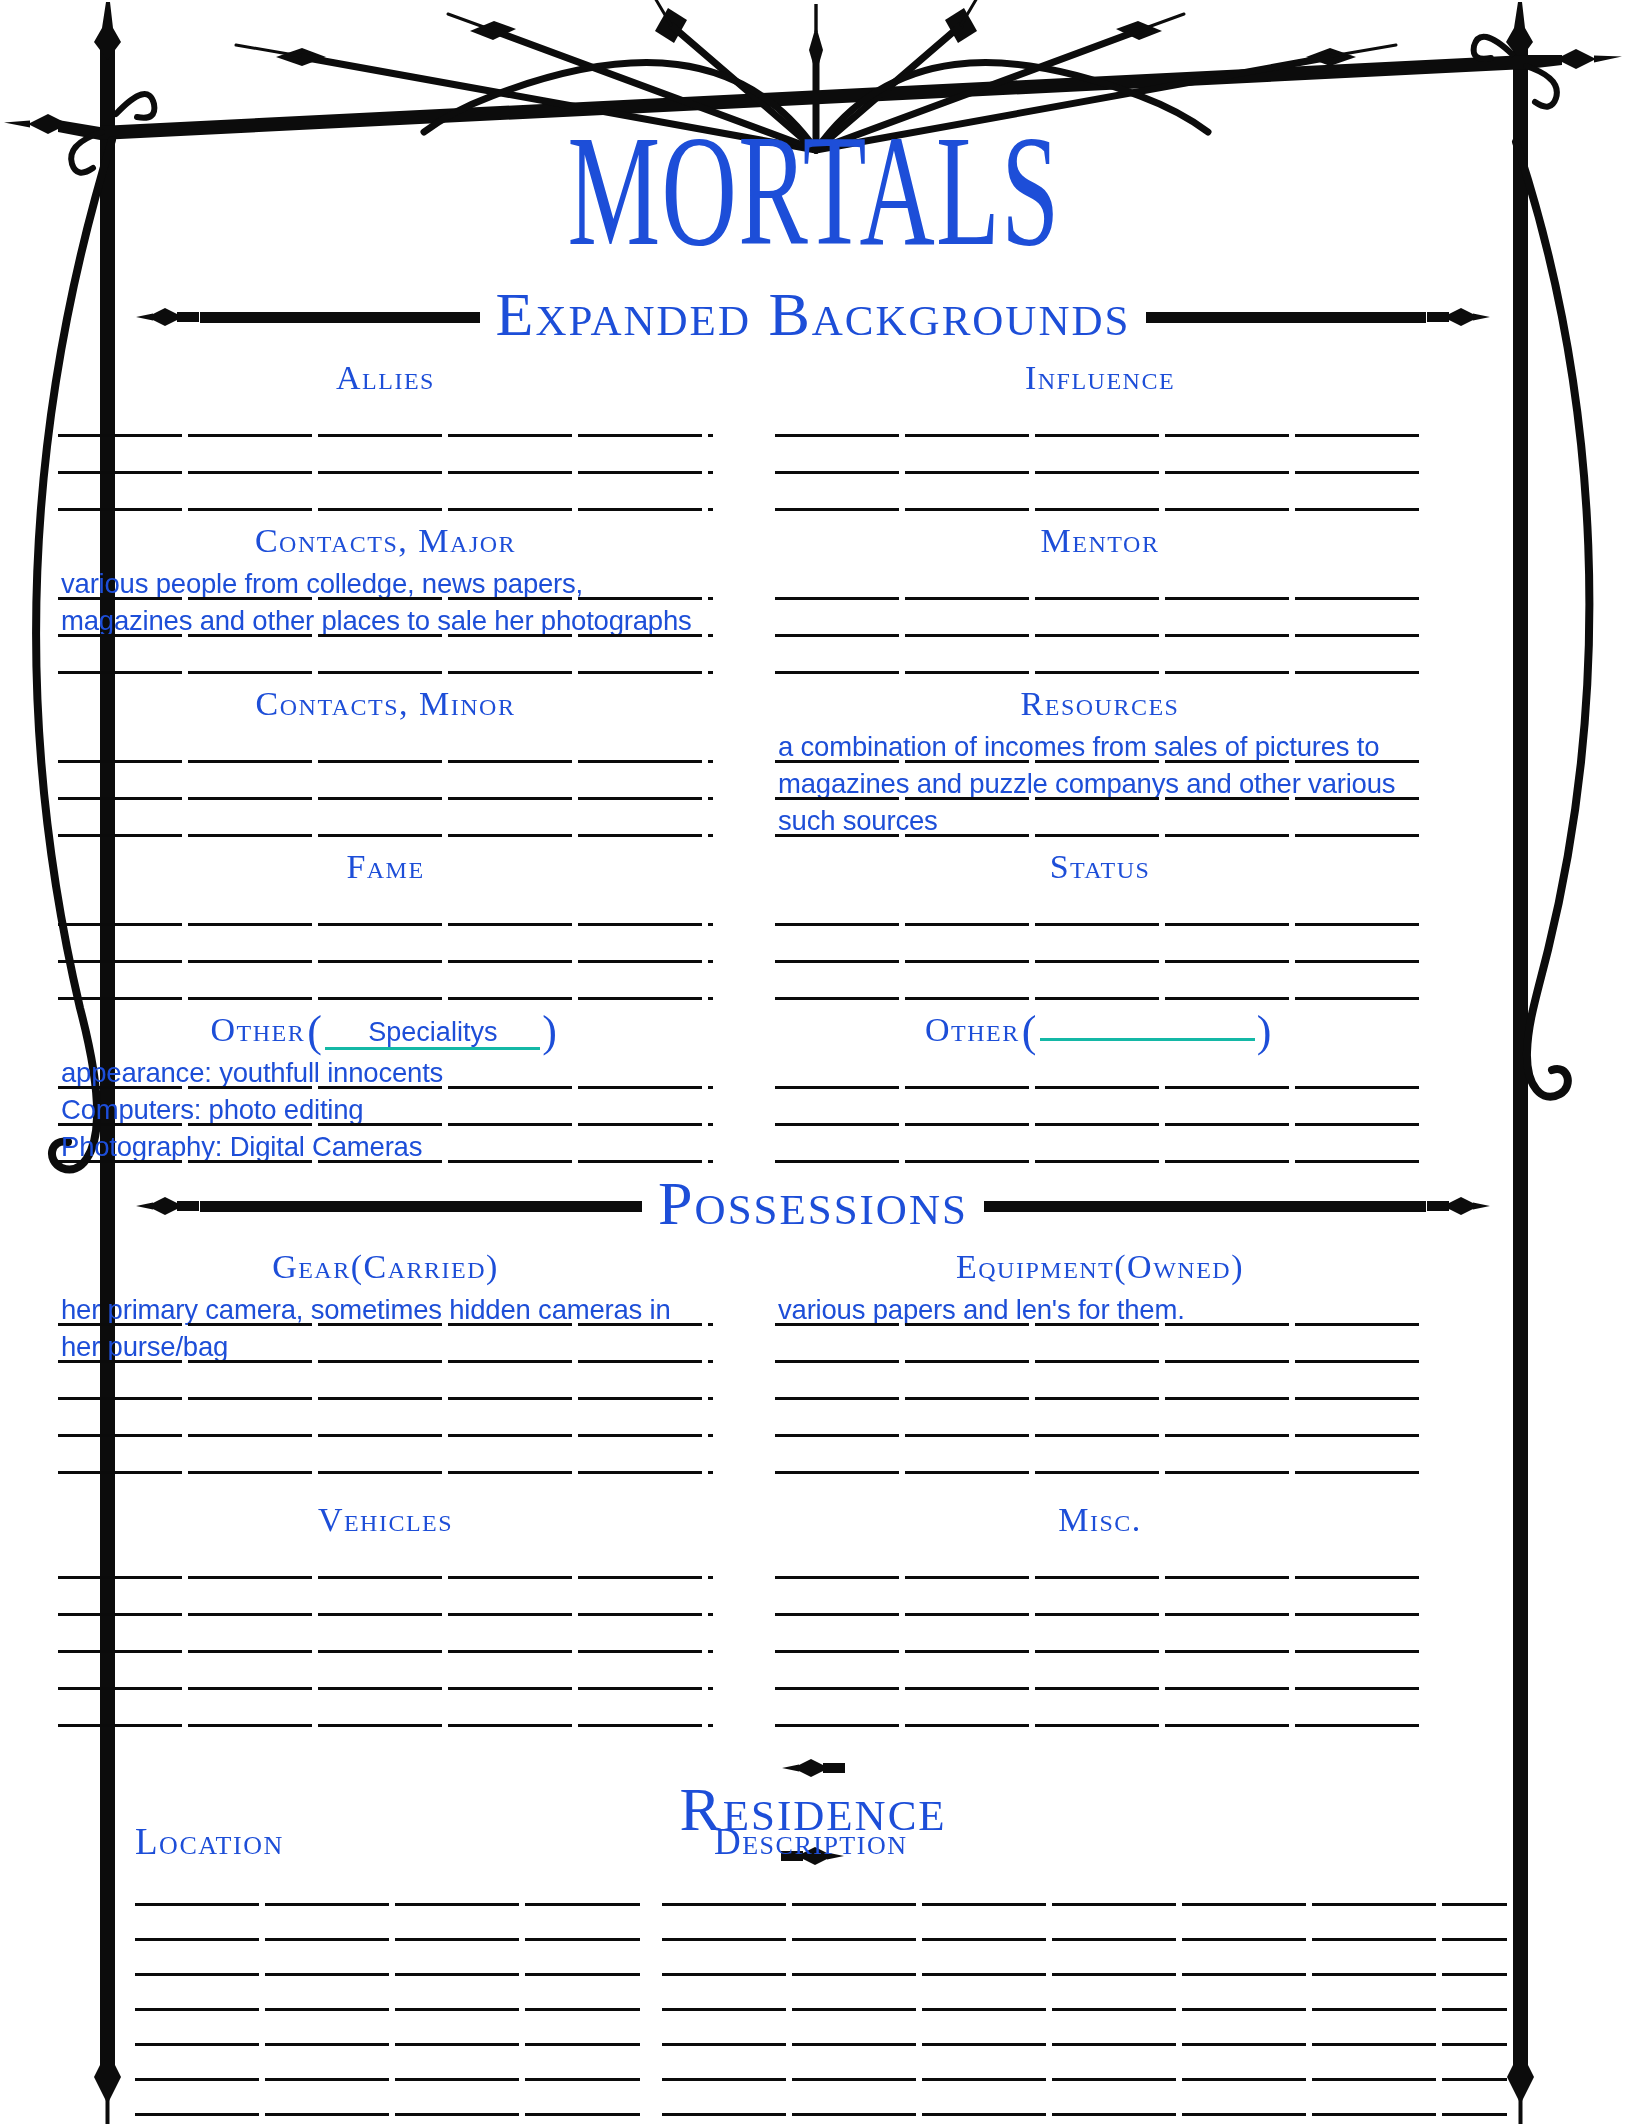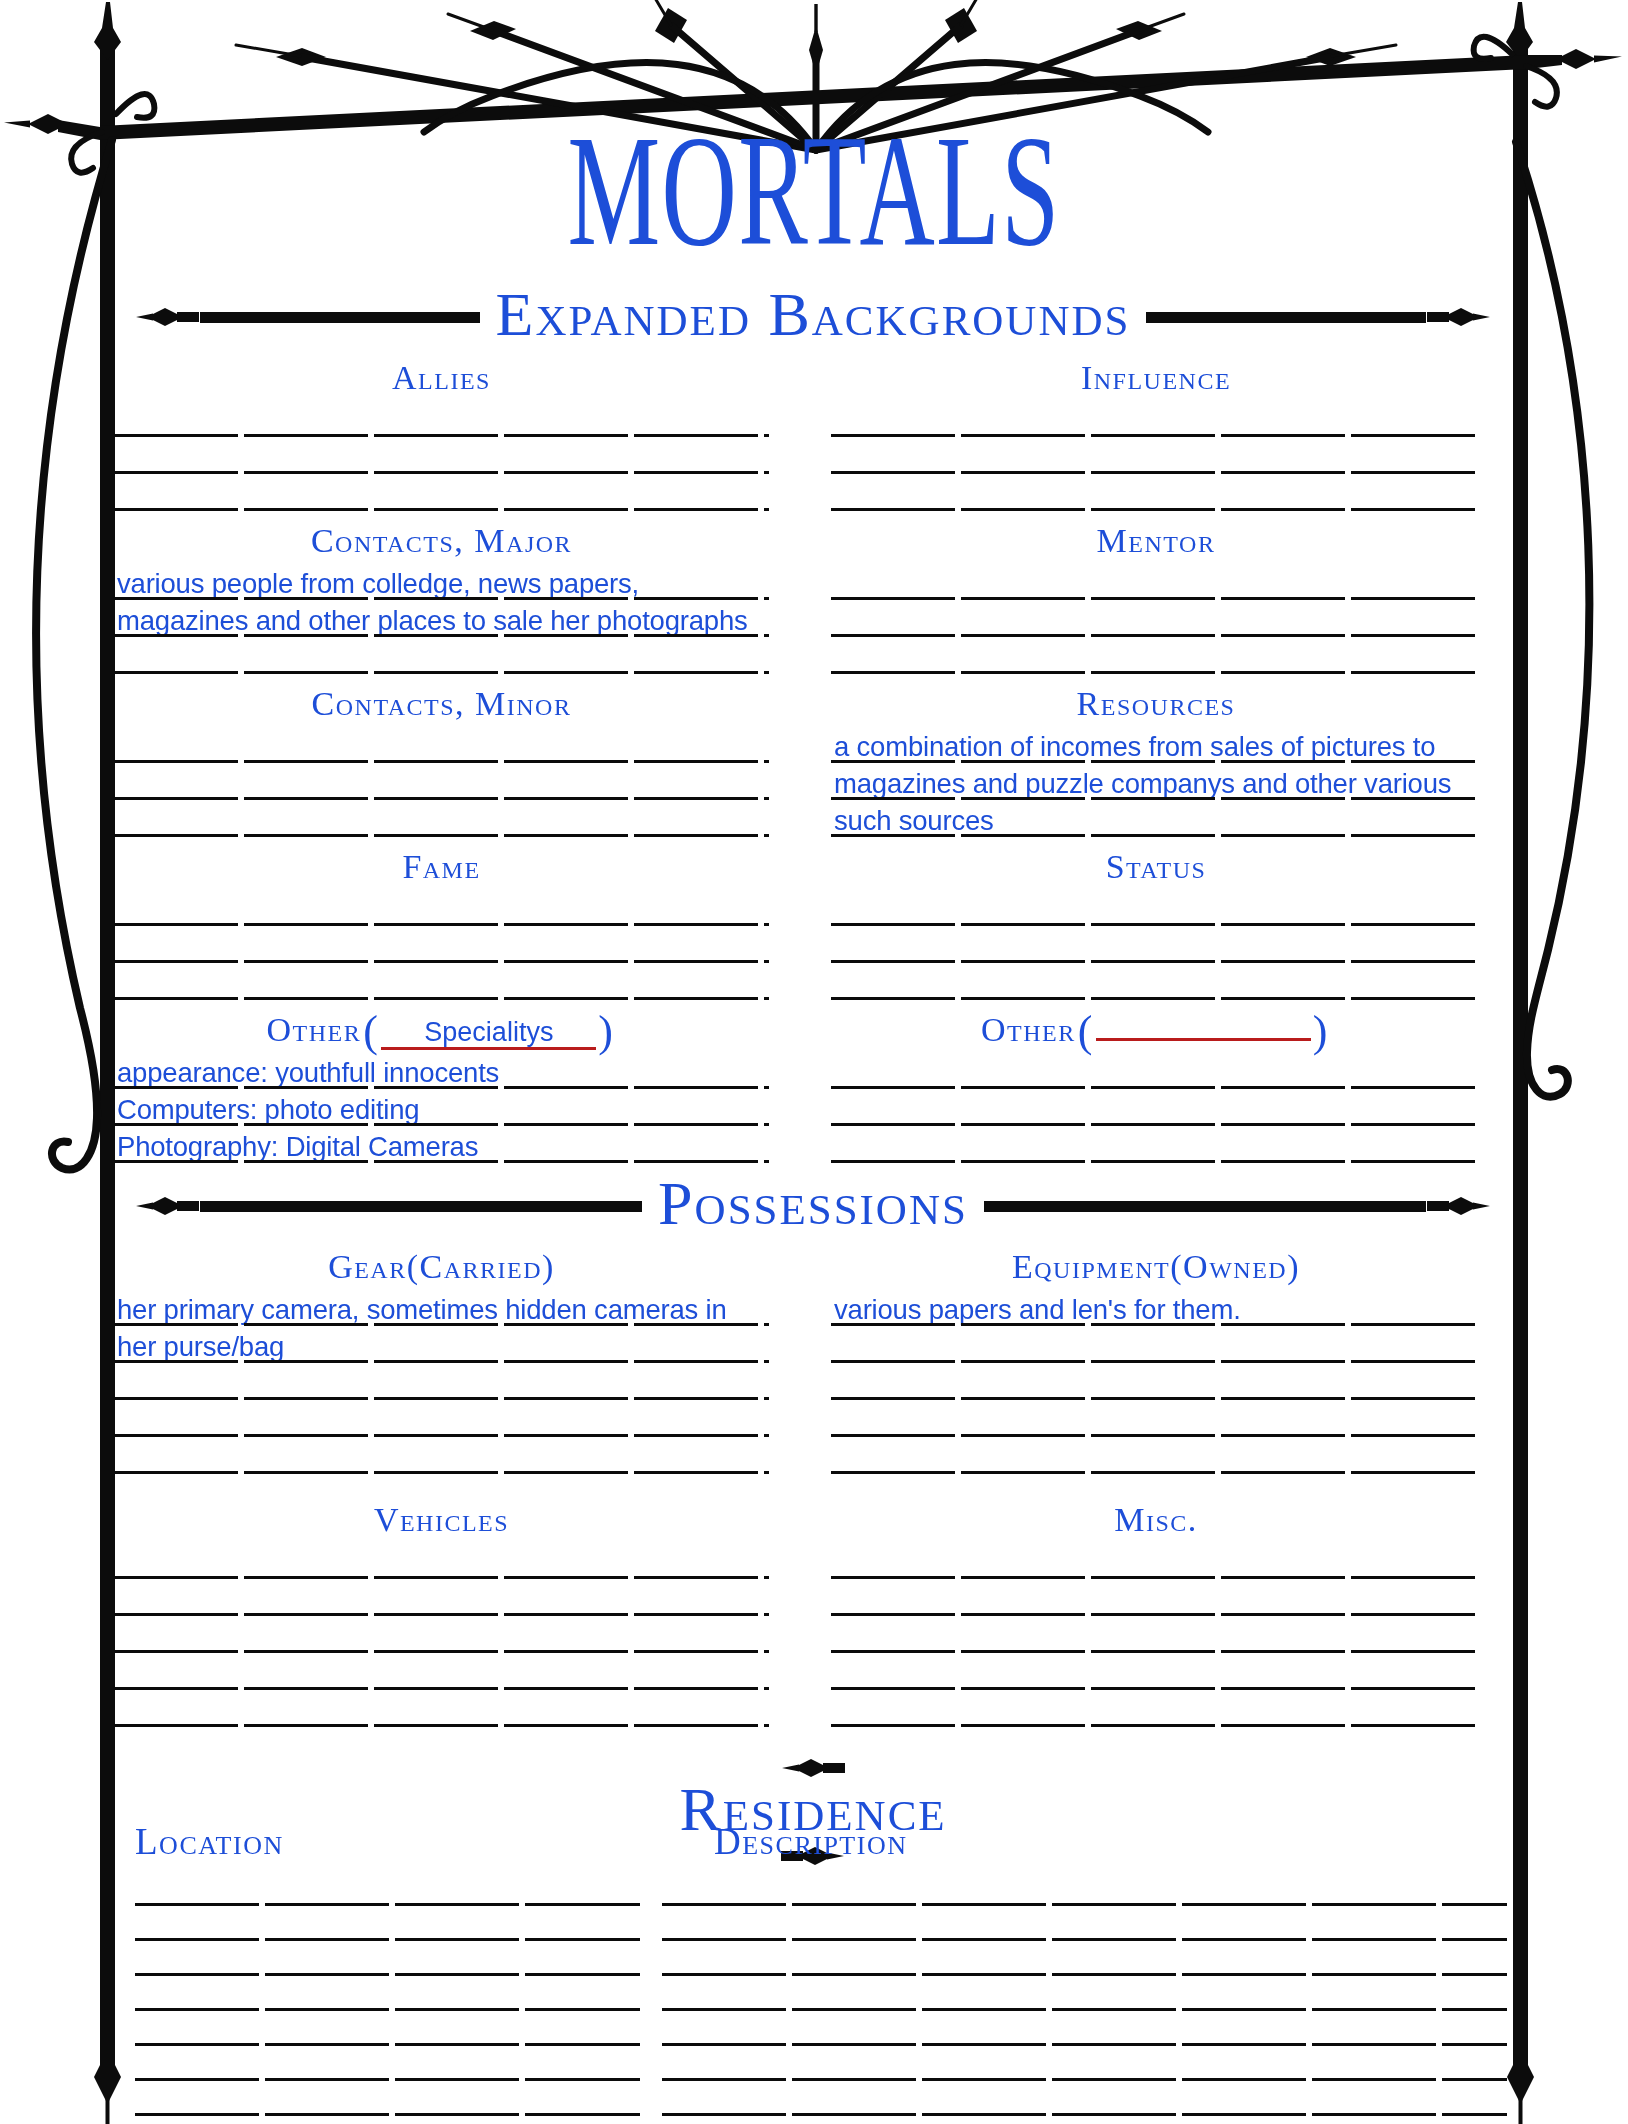--- a/index.html
+++ b/index.html
@@ -13,27 +13,27 @@
          letter-spacing:2px;transform:scaleX(.66);}
 
   
   .divider{display:flex;align-items:center;padding:0 136px 0 134px;height:66px;margin-top:14px;}
   .divider .rule{flex:1;height:11px;background:#0c0c0c;}
   .div-h{font-size:62px;font-variant:small-caps;letter-spacing:2px;line-height:1;
          padding:0 16px;white-space:nowrap;transform:translateY(-3px);text-align:center;}
   .arr{width:66px;height:26px;flex:0 0 auto;}
 
   
-  .cols{display:grid;grid-template-columns:655px 650px;column-gap:62px;padding-left:114px;margin-top:6px;}
+  .cols{display:grid;grid-template-columns:655px 650px;column-gap:62px;padding-left:58px;margin-top:6px;}
   .blk{margin-bottom:8px;}
   #po .blk{margin-bottom:24px;}
   .sec-h{font-size:34px;font-variant:small-caps;letter-spacing:1.5px;text-align:center;
          height:44px;line-height:44px;white-space:nowrap;}
   .paren{font-size:44px;vertical-align:-5px;padding:0 2px;}
-  .paren-fill{display:inline-block;min-width:215px;border-bottom:3px solid #b91c1c;
+  .paren-fill{display:inline-block;min-width:215px;border-bottom:3px solid #14b8a6;
          font-family:"Liberation Sans",sans-serif;font-variant:normal;font-size:27px;
          line-height:30px;text-align:center;vertical-align:baseline;letter-spacing:0;}
 
   
   .w-line{height:37px;position:relative;}
   .w-line::after{content:"";position:absolute;left:0;right:0;bottom:0;height:3.4px;
          background:repeating-linear-gradient(90deg,#0b0b0b 0 124px,rgba(0,0,0,0) 124px 130px);}
   .fill-text{position:absolute;left:3px;bottom:3px;font-family:"Liberation Sans",sans-serif;
          font-size:27.5px;line-height:1;letter-spacing:-.2px;white-space:nowrap;}
 

